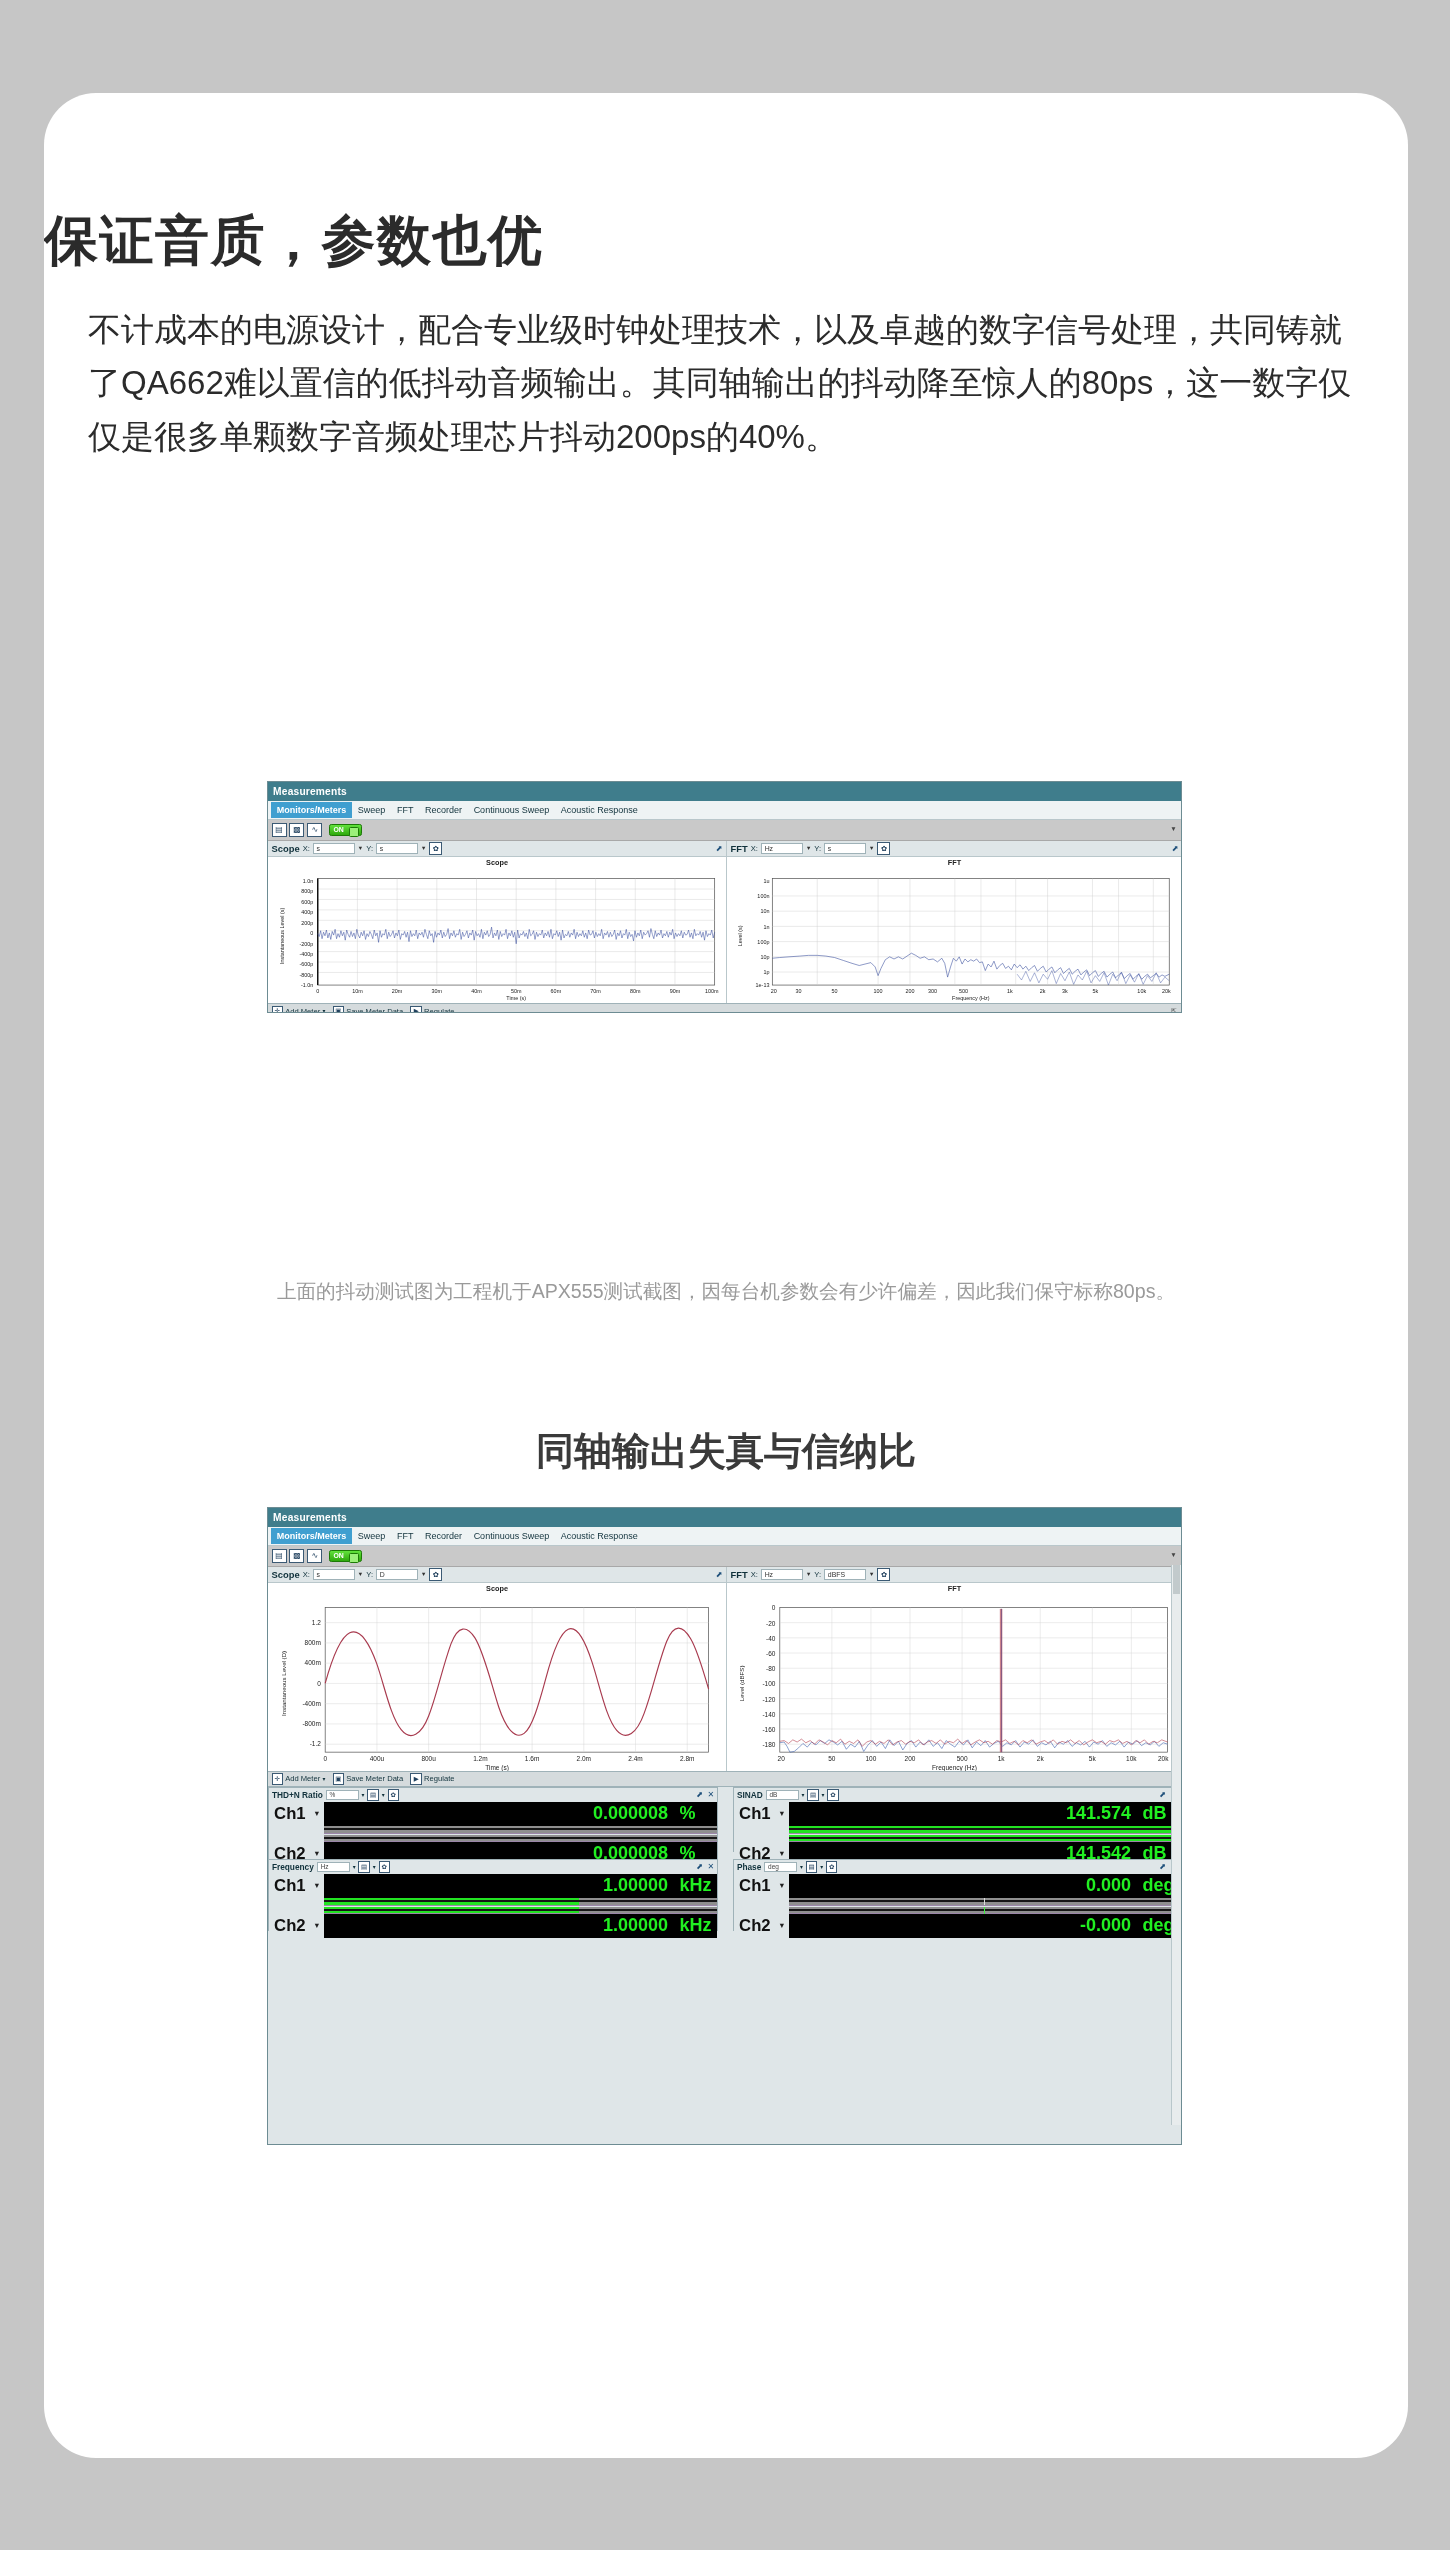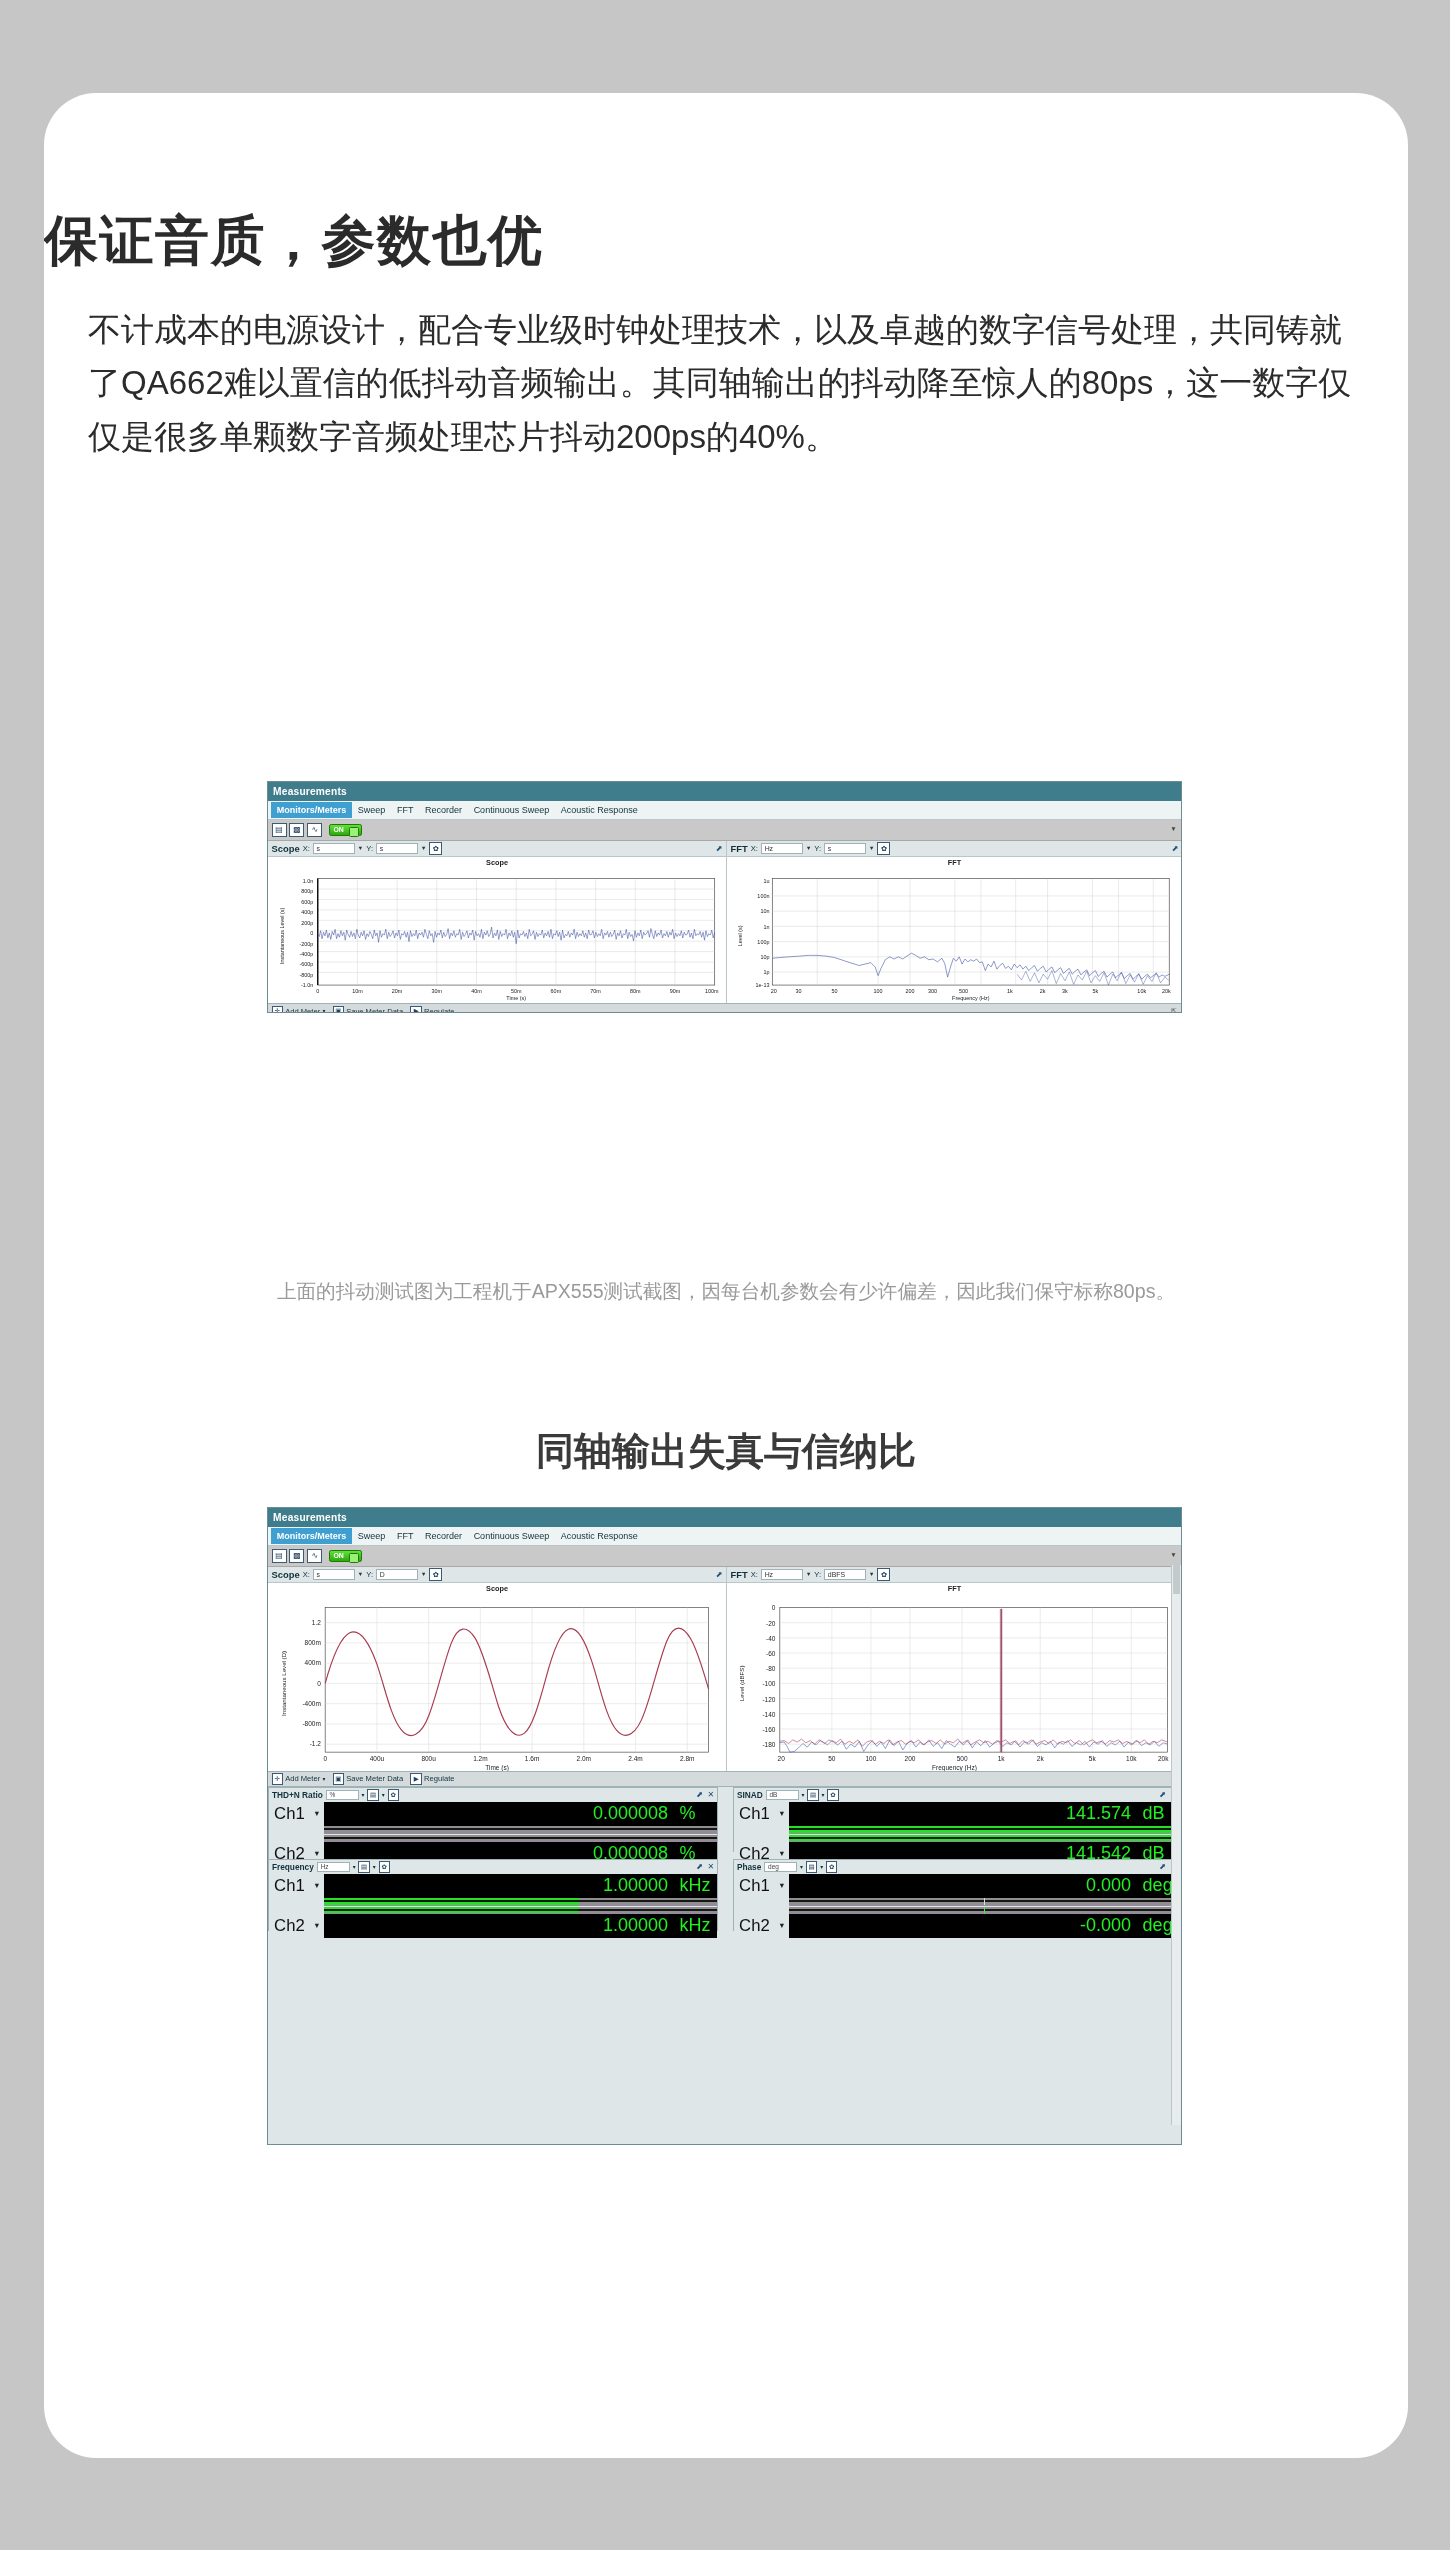--- a/index.html
+++ b/index.html
@@ -129,21 +129,21 @@
     height:13.8px;display:flex;align-items:center;gap:2.9px;padding-left:2.9px;
     font-size:8.3px;font-weight:bold;color:#10313b;position:relative;
     background:#dfe6e8;
   }
   .meter-hd .unit{
     background:#fff;border:0.7px solid #9fb2b8;height:10.2px;min-width:33px;
     font-size:6.5px;font-weight:normal;color:#444;display:flex;align-items:center;padding-left:2.9px;
     box-sizing:border-box;
   }
   .meter-hd .right{position:absolute;right:2.9px;display:flex;gap:4.4px;align-items:center;font-size:8px;color:#1d4f7a;font-weight:normal;}
-  .ch-row{display:flex;align-items:stretch;}
+  .ch-row{display:flex;align-items:stretch;font-weight:bold;}
   .ch-lbl{
     width:55px;font-size:16.7px;color:#111;display:flex;align-items:center;
     justify-content:space-between;padding:0 3.6px 0 5.1px;box-sizing:border-box;
     background:#dfe6e8;
   }
   .ch-lbl .car{font-size:7.3px;color:#222;}
   .ch-val{
     flex:1;background:#000;color:#21f021;font-size:18px;
     display:flex;align-items:center;justify-content:flex-end;
     padding-right:4.4px;box-sizing:border-box;gap:11.6px;

